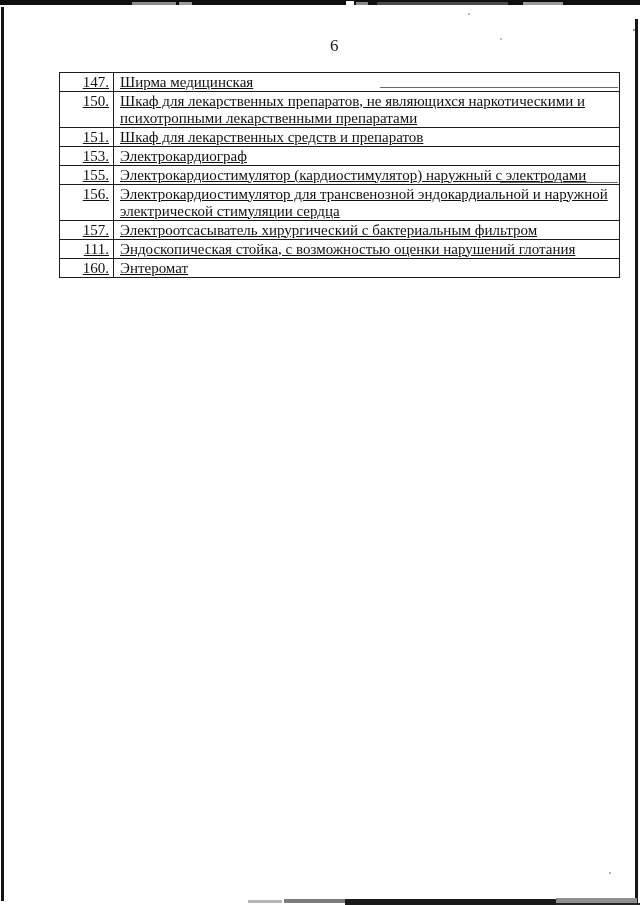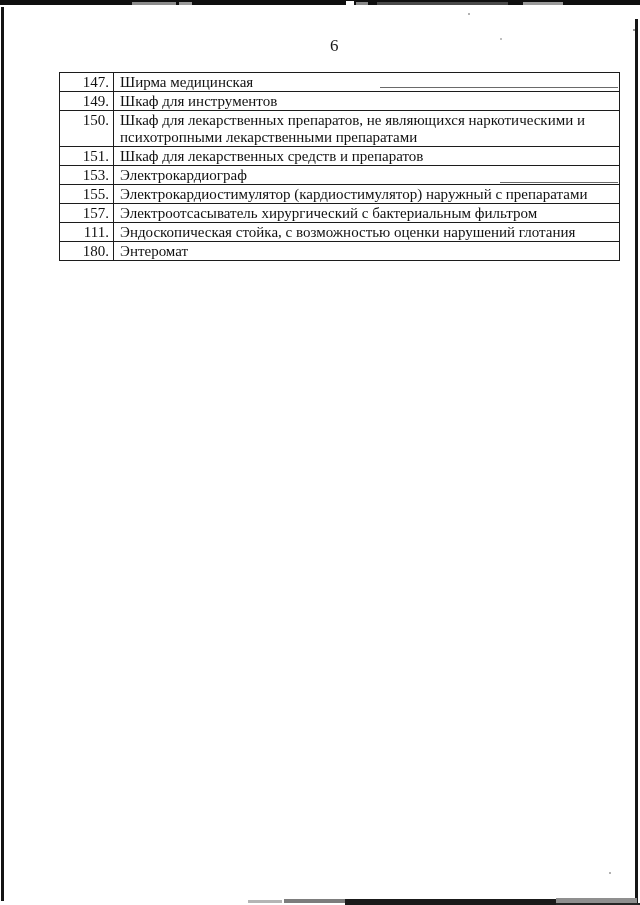--- a/index.html
+++ b/index.html
@@ -40,21 +40,21 @@
     width: 560px;
     border-collapse: collapse;
     table-layout: fixed;
   }
   table.equip td {
     border: 1.5px solid #1c1c1c;
     font-size: 15px;
     line-height: 17px;
     color: #111;
     vertical-align: top;
-    padding-top: 0.5px; padding-bottom: 0.5px;
+    padding-top: 0.5px; padding-bottom: 0.5px; text-decoration: underline;
   }
   td.num { text-align: right; padding-right: 4px; }
   td.txt { padding-left: 6px; padding-right: 4px; white-space: pre-line; }
   
   .line-frag {
     position: absolute; background: #6a6a6a; height: 1px;
   }
 </style>
 </head>
 <body>
@@ -92,24 +92,20 @@
       <col style="width:54px;">
       <col style="width:506px;">
     </colgroup>
     <tbody id="rows">
     <tr>
       <td class="num">147.</td>
       <td class="txt">Ширма медицинская</td>
     </tr>
 
 
-    <tr>
-      <td class="num">149.</td>
-      <td class="txt">Шкаф для инструментов</td>
-    </tr>
 
     <tr>
       <td class="num">150.</td>
       <td class="txt">Шкаф для лекарственных препаратов, не являющихся наркотическими и
 психотропными лекарственными препаратами</td>
     </tr>
 
     <tr>
       <td class="num">151.</td>
       <td class="txt">Шкаф для лекарственных средств и препаратов</td>
@@ -117,35 +113,40 @@
 
 
     <tr>
       <td class="num">153.</td>
       <td class="txt">Электрокардиограф</td>
     </tr>
 
 
     <tr>
       <td class="num">155.</td>
-      <td class="txt">Электрокардиостимулятор (кардиостимулятор) наружный с препаратами</td>
+      <td class="txt">Электрокардиостимулятор (кардиостимулятор) наружный с электродами</td>
     </tr>
 
+    <tr>
+      <td class="num">156.</td>
+      <td class="txt">Электрокардиостимулятор для трансвенозной эндокардиальной и наружной
+электрической стимуляции сердца</td>
+    </tr>
 
     <tr>
       <td class="num">157.</td>
       <td class="txt">Электроотсасыватель хирургический с бактериальным фильтром</td>
     </tr>
 
 
     <tr>
       <td class="num">111.</td>
       <td class="txt">Эндоскопическая стойка, с возможностью оценки нарушений глотания</td>
     </tr>
 
     <tr>
-      <td class="num">180.</td>
+      <td class="num">160.</td>
       <td class="txt">Энтеромат</td>
     </tr>
   </tbody>
   </table>
 
 </div>
 
 </body></html>

